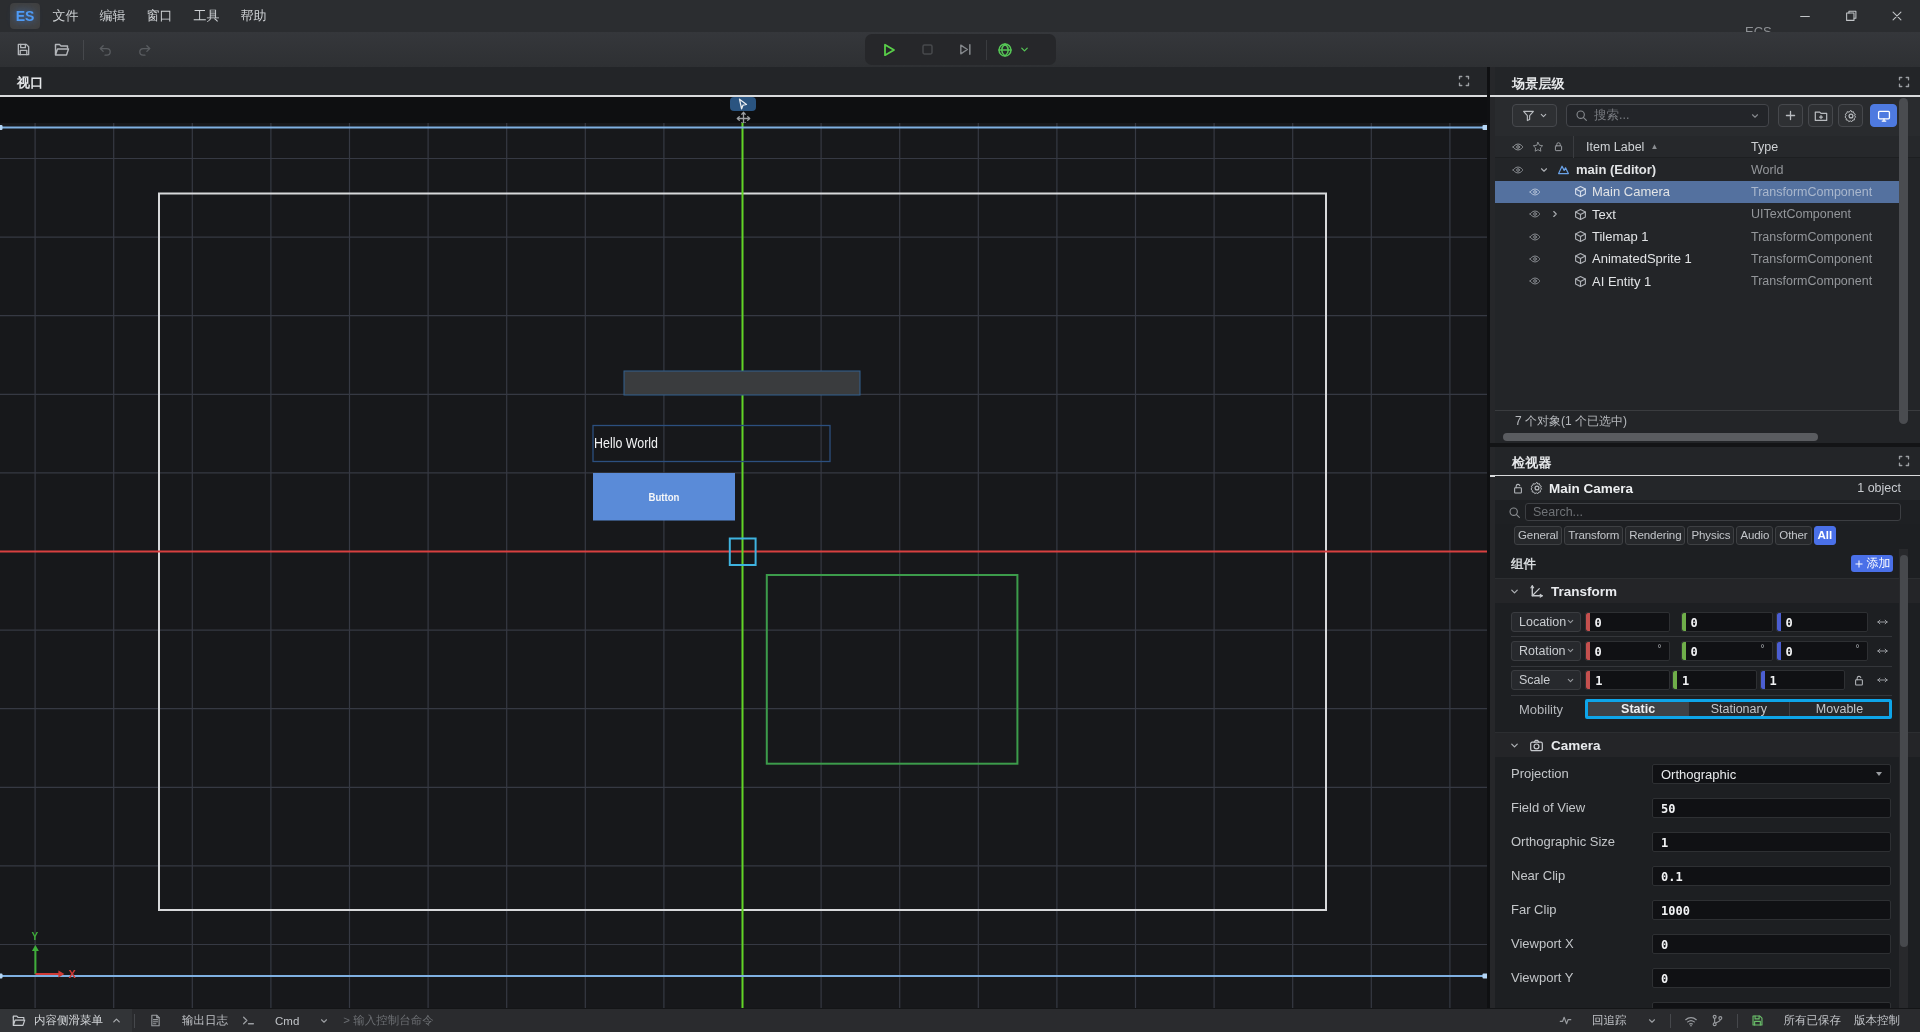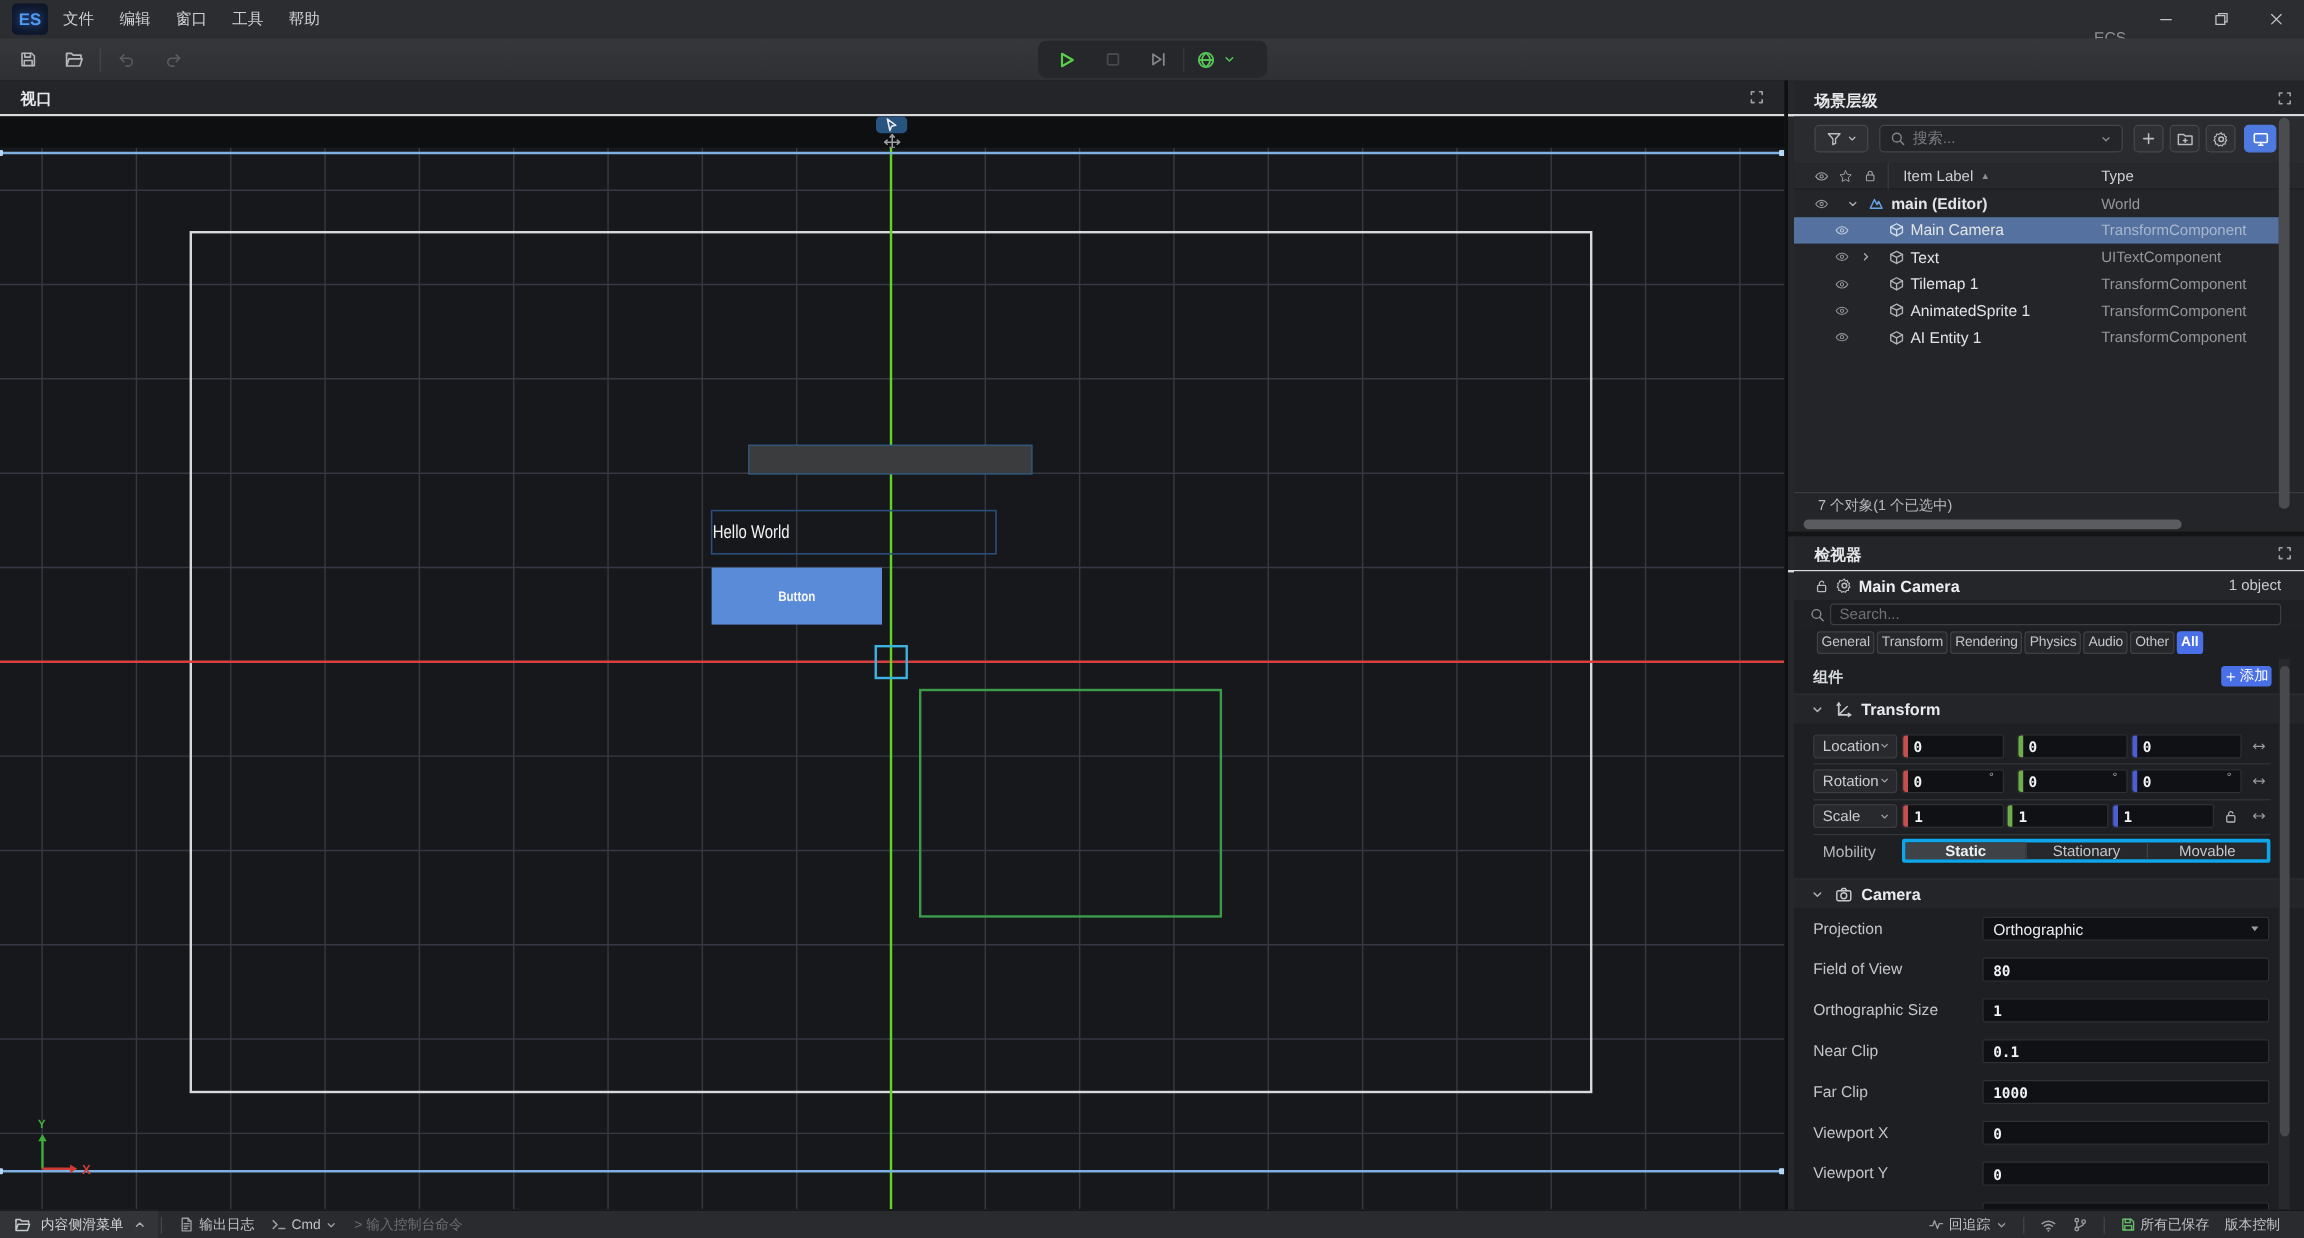--- a/index.html
+++ b/index.html
@@ -3,21 +3,21 @@
 <meta charset="utf-8">
 <style>
   * { margin:0; padding:0; box-sizing:border-box; }
   html,body { width:1920px; height:1032px; overflow:hidden; background:#2b2d30; }
   body { font-family:"Liberation Sans", sans-serif; color:#cfd2d5; -webkit-font-smoothing:antialiased; }
   .app { position:relative; width:1920px; height:1032px; }
   svg.ic { display:block; fill:none; stroke:currentColor; stroke-width:1.4; stroke-linecap:round; stroke-linejoin:round; }
 
   
   .menubar { position:absolute; left:0; top:0; width:1920px; height:32px; background:#2b2d30; display:flex; align-items:center; }
-  .logo { margin-left:10px; width:30px; height:26px; border-radius:4px; background:#0f172a; color:#4f9bf5; font-weight:bold; font-size:14px; display:flex; align-items:center; justify-content:center; text-shadow:0 0 8px rgba(70,140,245,.8); }
+  .logo { margin-left:10px; width:30px; height:26px; border-radius:4px; background:#404040; color:#4f9bf5; font-weight:bold; font-size:14px; display:flex; align-items:center; justify-content:center; text-shadow:0 0 8px rgba(70,140,245,.8); }
   .menu-items { display:flex; margin-left:2px; }
   .menu-item { padding:0 10.5px; font-size:13px; color:#ced1d4; line-height:32px; cursor:default; }
   .win-title { position:absolute; left:1745px; top:16px; line-height:32px; font-size:13px; color:#8f9296; }
   .win-btns { position:absolute; right:0; top:0; height:32px; display:flex; }
   .win-btn { width:46px; height:32px; display:flex; align-items:center; justify-content:center; color:#c2c5c8; }
 
   
   .toolbar { position:absolute; left:0; top:32px; width:1920px; height:35px; background:linear-gradient(#35373b,#2e3033); display:flex; align-items:center; }
   .tb-icon { width:26px; height:26px; display:flex; align-items:center; justify-content:center; color:#b4b7bb; }
   .tb-icon.dim { color:#595c60; }
@@ -139,21 +139,21 @@
   .prop-input .val { position:absolute; left:8px; top:3px; font-family:"DejaVu Sans Mono", monospace; font-size:12px; font-weight:bold; color:#f2f3f5; }
   .prop-row.kind-select .val { font-family:"Liberation Sans", sans-serif; font-size:13px; font-weight:normal; color:#e8eaec; top:2px; }
   .prop-row .caret { display:none; position:absolute; right:8px; top:7px; width:0; height:0; border-left:3.5px solid transparent; border-right:3.5px solid transparent; border-top:4px solid #9a9da1; }
   .prop-row.kind-select .caret { display:block; }
   .vscroll2 { position:absolute; left:404px; top:102px; width:9px; height:460px; background:#28292c; }
   .vscroll2 .thumb { position:absolute; left:0.5px; top:6px; width:8px; height:392px; border-radius:4px; background:#47494d; }
 
   
   .statusbar { position:absolute; left:0; top:1008px; width:1920px; height:24px; background:#2a2b2e; border-top:1px solid #141517; display:flex; align-items:center; font-size:11.5px; color:#c0c3c7; }
   .sb-block { height:24px; display:flex; align-items:center; background:#323437; padding:0 10px 0 12px; gap:8px; }
-  .sb-item { display:flex; align-items:center; gap:4px; margin-left:14px; }
+  .sb-item { display:flex; align-items:center; gap:20px; margin-left:14px; }
   .sb-sep { width:1px; height:14px; background:#46484c; margin-left:14px; }
   .sb-ph { color:#6b6e72; }
   .sb-right { margin-left:auto; display:flex; align-items:center; margin-right:8px; }
   .sb-right .sb-item { margin-left:0; margin-right:13px; }
   .sb-right .sb-sep { margin:0 13px 0 0; }
 </style>
 </head>
 <body>
 
 <svg width="0" height="0" style="position:absolute">
@@ -929,21 +929,21 @@
         <div class="prop-row kind-select">
             <span class="prop-label">Projection</span>
             <div class="prop-input">
               <span class="val">Orthographic</span>
               <span class="caret"></span>
             </div>
           </div>
             <div class="prop-row">
             <span class="prop-label">Field of View</span>
             <div class="prop-input">
-              <span class="val">80</span>
+              <span class="val">50</span>
 
             </div>
           </div>
             <div class="prop-row">
             <span class="prop-label">Orthographic Size</span>
             <div class="prop-input">
               <span class="val">1</span>
 
             </div>
           </div>

